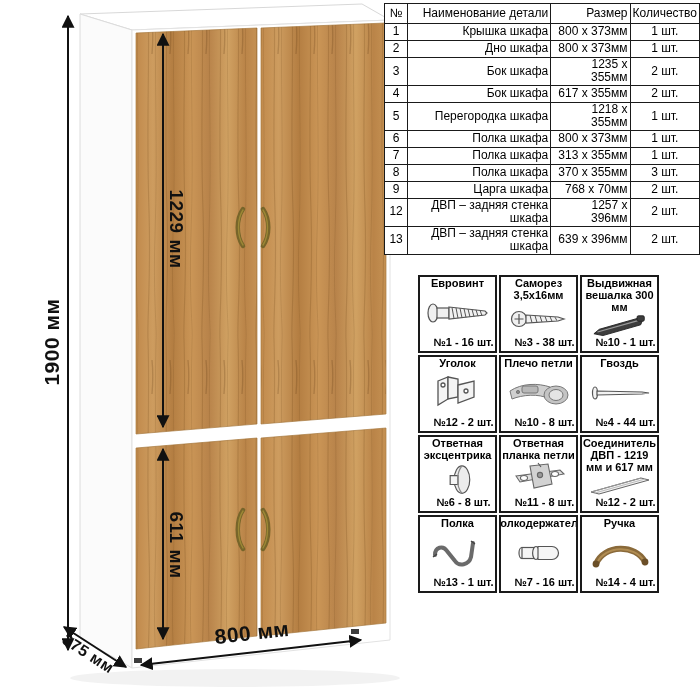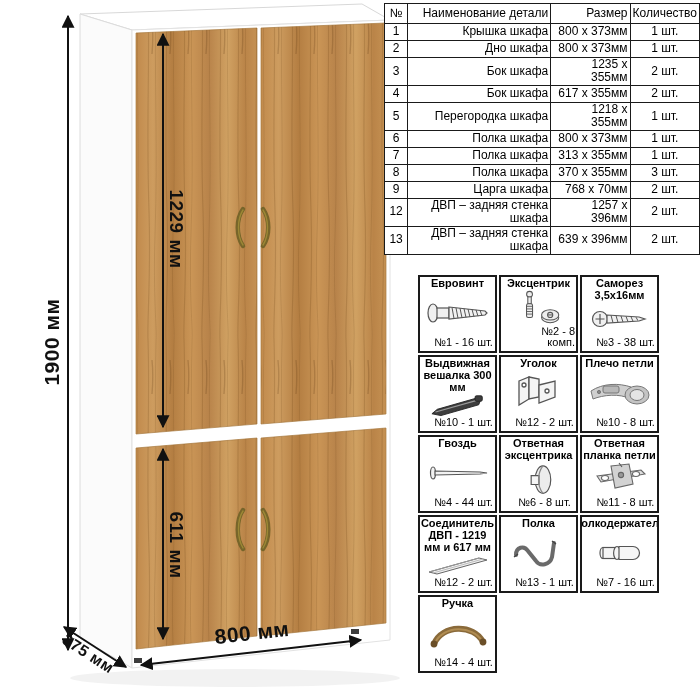--- a/index.html
+++ b/index.html
@@ -27,21 +27,21 @@
   .col-qty{width:50px;text-align:center;}
 
   
   .hw-grid{position:absolute;left:418px;top:275px;display:grid;
            grid-template-columns:repeat(3,79px);grid-auto-rows:78px;gap:2px;}
   .hw-cell{border:2px solid #1a1a1a;background:#fff;box-sizing:border-box;
            display:flex;flex-direction:column;align-items:center;justify-content:space-between;
            padding:1px 1px 2px;overflow:hidden;}
   .hw-cell.empty{border:none;}
   .hw-title{font-weight:bold;font-size:11px;line-height:1.08;text-align:center;color:#000;}
-  .hw-count{font-weight:normal;font-size:11px;line-height:1;text-align:right;color:#000;padding-bottom:1px;margin-left:12px;}
+  .hw-count{font-weight:bold;font-size:11px;line-height:1;text-align:right;color:#000;padding-bottom:1px;margin-left:12px;}
   .hw-icon{flex:1;display:flex;align-items:center;justify-content:center;min-height:0;}
   .hw-icon svg{max-height:100%;}
 </style>
 </head>
 <body>
 
 <div class="canvas">
 
   <svg class="wardrobe-svg" width="410" height="700" viewBox="0 0 410 700">
     <defs>
@@ -210,38 +210,20 @@
           <ellipse cx="8" cy="15" rx="5" ry="9"></ellipse>
               <rect x="12" y="10" width="12" height="10"></rect>
           <path d="M24,9 L60,13 L62,15 L60,17 L24,21 Z"></path>
           <path d="M27,9.5 l2,11 M31,9.8 l2,10.4 M35,10.2 l2,9.6 M39,10.6 l2,8.8 M43,11 l2,8 M47,11.4 l2,7.2 M51,11.8 l2,6.4 M55,12.3 l2,5.4" fill="none" stroke-width="1"></path>
         </g>
           </svg>
       </div>
       <div class="hw-count">№1 - 16 шт.</div>
     </div>
 
-    <div class="hw-cell">
-      <div class="hw-title">Эксцентрик</div>
-      <div class="hw-icon">
-        <svg width="66" height="42" viewBox="0 0 66 42">
-            <g stroke="#555" stroke-width="1.2" fill="#ededed">
-          <circle cx="22" cy="5" r="3.4"></circle>
-              <rect x="20" y="8" width="4" height="8"></rect>
-          <rect x="18.5" y="16" width="7" height="16" rx="2"></rect>
-          <path d="M19,19 h6 M19,22 h6 M19,25 h6 M19,28 h6" fill="none" stroke-width="1"></path>
-          <ellipse cx="46" cy="32" rx="10" ry="6"></ellipse>
-              <ellipse cx="46" cy="29" rx="10" ry="6"></ellipse>
-          <circle cx="46" cy="29" r="3"></circle>
-              <path d="M43,29 h6" fill="none"></path>
-        </g>
-          </svg>
-      </div>
-      <div class="hw-count">№2 - 8 комп.</div>
-    </div>
 
     <div class="hw-cell">
       <div class="hw-title">Саморез 3,5х16мм</div>
       <div class="hw-icon">
         <svg width="62" height="28" viewBox="0 0 62 28">
             <g stroke="#555" stroke-width="1.2" fill="#f0f0f0">
           <circle cx="11" cy="14" r="7.5"></circle>
               <path d="M11,9 v10 M6.5,14 h9" fill="none"></path>
           <path d="M18,10 L50,12 L56,14 L50,16 L18,18 Z"></path>
           <path d="M22,10.3 l2,7.4 M27,10.6 l2,6.8 M32,11 l2,6 M37,11.4 l2,5.2 M42,11.8 l2,4.4 M47,12.2 l2,3.6" fill="none" stroke-width="1"></path>

